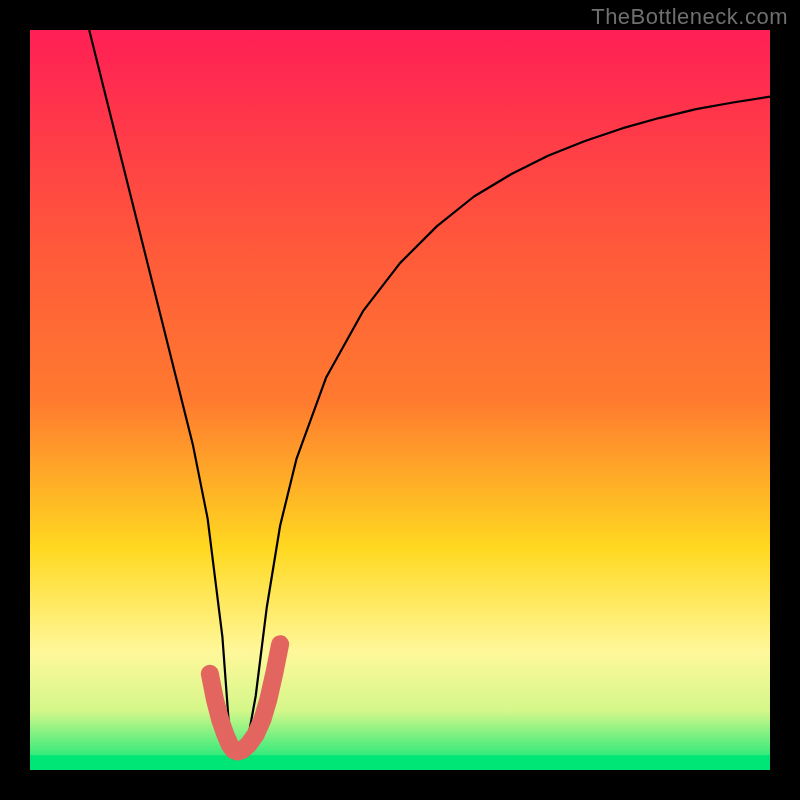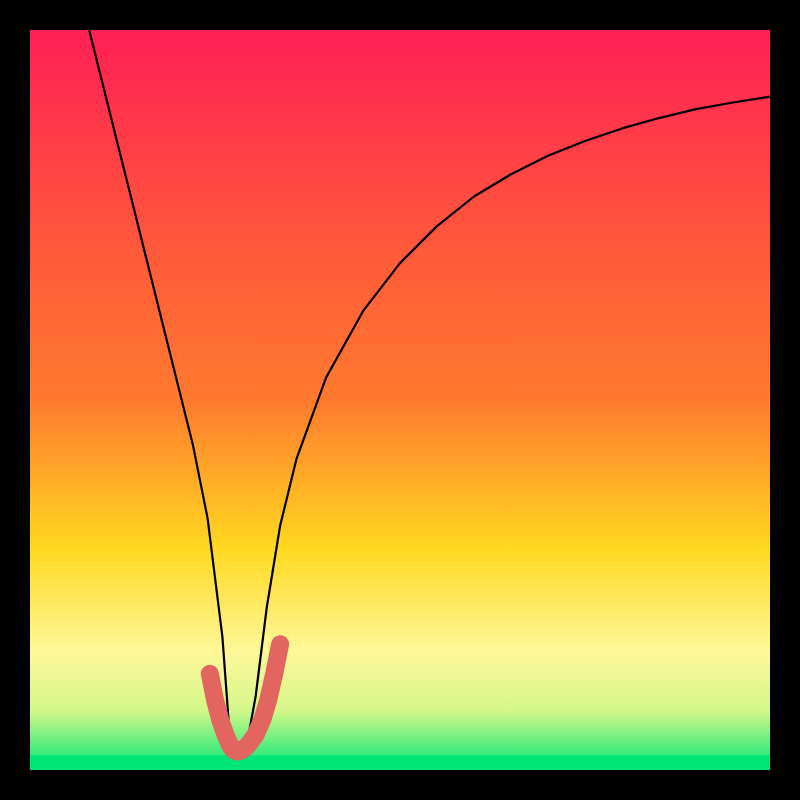--- a/index.html
+++ b/index.html
@@ -31,20 +31,21 @@
   svg {
     position: absolute;
     top: 0;
     left: 0;
   }
 </style>
 </head>
 <body>
 
 <div class="frame">
+  <div class="watermark">TheBottleneck.com</div>
   <svg id="chart" width="800" height="800" viewBox="0 0 800 800">
       <defs>
         <linearGradient id="bg" x1="0" y1="0" x2="0" y2="1">
           <stop offset="0%" stop-color="#ff1f55"></stop>
           <stop offset="30%" stop-color="#ff5a3a"></stop>
           <stop offset="50%" stop-color="#ff7a2f"></stop>
           <stop offset="70%" stop-color="#ffd820"></stop>
           <stop offset="84%" stop-color="#fff89a"></stop>
           <stop offset="92%" stop-color="#d4f78a"></stop>
           <stop offset="100%" stop-color="#00e676"></stop>

